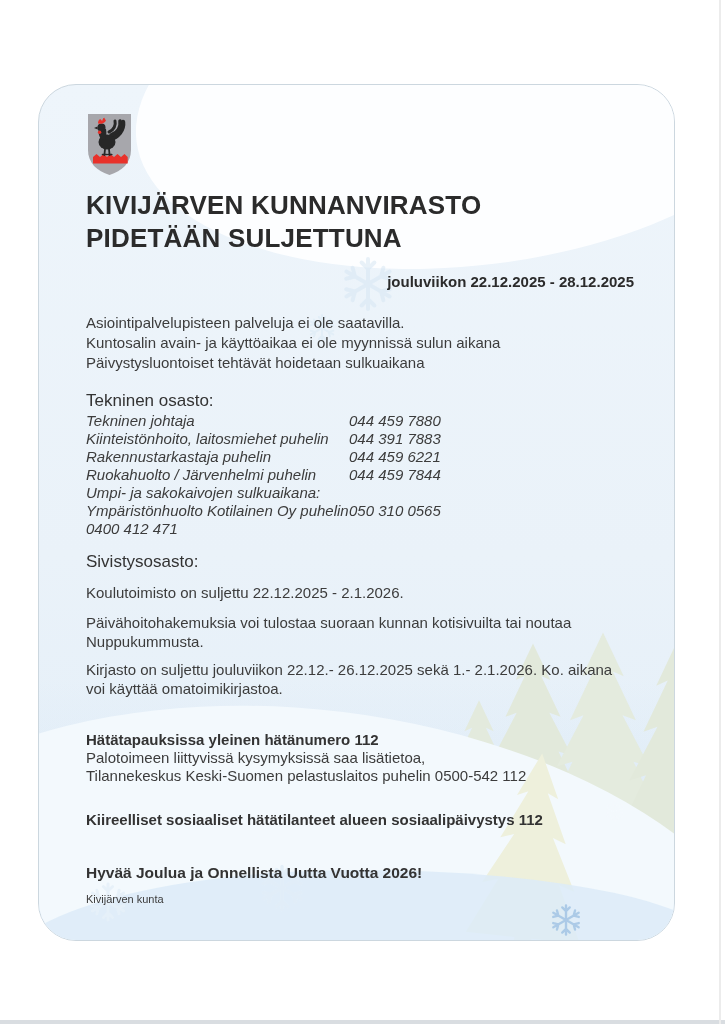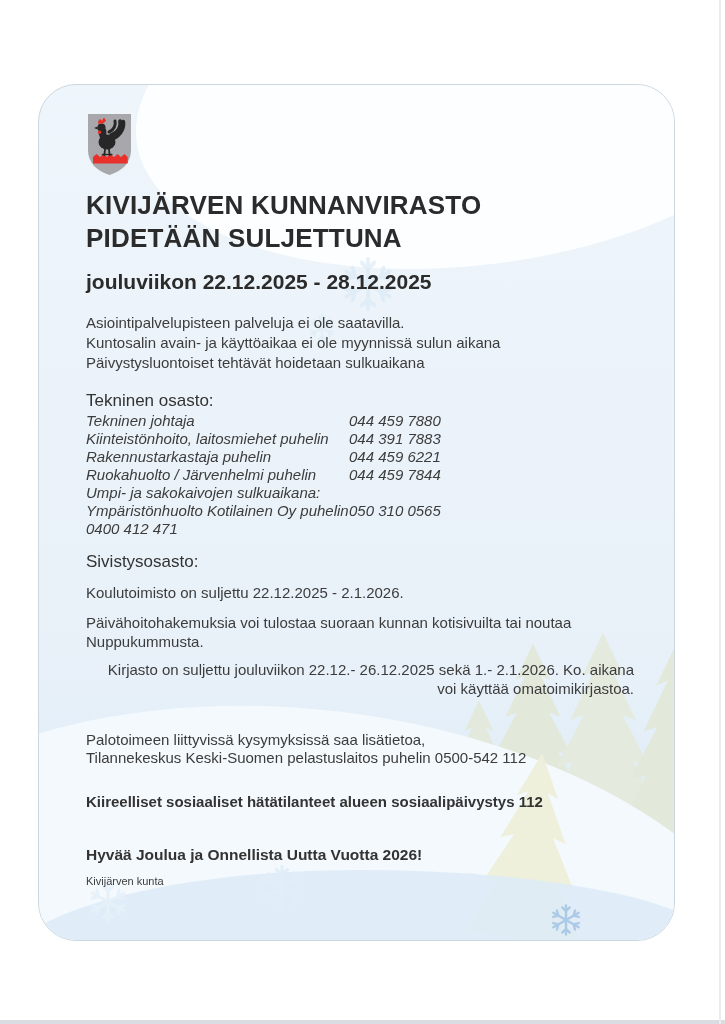--- a/index.html
+++ b/index.html
@@ -50,31 +50,31 @@
     opacity:.85; z-index:5;
   }
   .flake { position:absolute; z-index:6; }
   .content { position:relative; z-index:10; padding:28px 40px 0 47px; }
   .crest { width:47px; height:63px; display:block; }
   h1 {
     margin-top:13px; font-size:26px; line-height:33px;
     font-weight:bold; color:#2b2b2b; letter-spacing:0.2px;
   }
   h2 {
-    margin-top:13px; font-size:21px; line-height:28px;
-    font-weight:bold; color:#2b2b2b;
+    margin-top:13px; font-size:15px; line-height:28px;
+    font-weight:bold; color:#2b2b2b;text-align:right;
   }
   .intro { margin-top:17px; font-size:15px; line-height:20px; max-width:556px; }
   .dept-heading { margin-top:18px; font-size:17px; font-weight:normal; line-height:19px; color:#333; }
   .phone-table { margin-top:2px; font-size:15px; }
   .phone-row { display:grid; grid-template-columns:263px auto; line-height:18px;font-style:italic; }
   .edu-par { font-size:15px; line-height:19px; max-width:556px; }
   .edu-1 { margin-top:12px; }
   .edu-2 { margin-top:11px; }
-  .edu-3 { margin-top:9px;text-align:right; }
+  .edu-3 { margin-top:9px; }
   .emergency { margin-top:33px; font-size:15px; line-height:18px; max-width:556px; }
   .bold-line { font-weight:bold; color:#333; }
   .social-line { margin-top:26px; font-size:15px; font-weight:bold; color:#333; }
   .greeting { margin-top:36px; font-size:15.5px; font-weight:bold; color:#333; }
   .signature { margin-top:11px; font-size:11px; }
 </style>
 </head>
 <body>
 
 <svg width="0" height="0" style="position:absolute" aria-hidden="true">
@@ -215,20 +215,21 @@
       </div>
     </div>
 
     <div class="dept-heading" style="margin-top:14px">Sivistysosasto:</div>
 
     <p class="edu-par edu-1">Koulutoimisto on suljettu 22.12.2025 - 2.1.2026.</p>
     <p class="edu-par edu-2">Päivähoitohakemuksia voi tulostaa suoraan kunnan kotisivuilta tai noutaa Nuppukummusta.</p>
     <p class="edu-par edu-3">Kirjasto on suljettu jouluviikon 22.12.- 26.12.2025 sekä 1.- 2.1.2026.  Ko. aikana voi käyttää omatoimikirjastoa.</p>
 
     <div class="emergency">
+      <div class="bold-line">Hätätapauksissa yleinen hätänumero 112</div>
       <div>Palotoimeen liittyvissä kysymyksissä saa lisätietoa,</div>
       <div>Tilannekeskus Keski-Suomen pelastuslaitos puhelin 0500-542 112</div>
     </div>
 
     <div class="social-line">Kiireelliset sosiaaliset hätätilanteet alueen sosiaalipäivystys 112</div>
 
     <div class="greeting">Hyvää Joulua ja Onnellista Uutta Vuotta 2026!</div>
     <div class="signature">Kivijärven kunta</div>
 
   </div>

